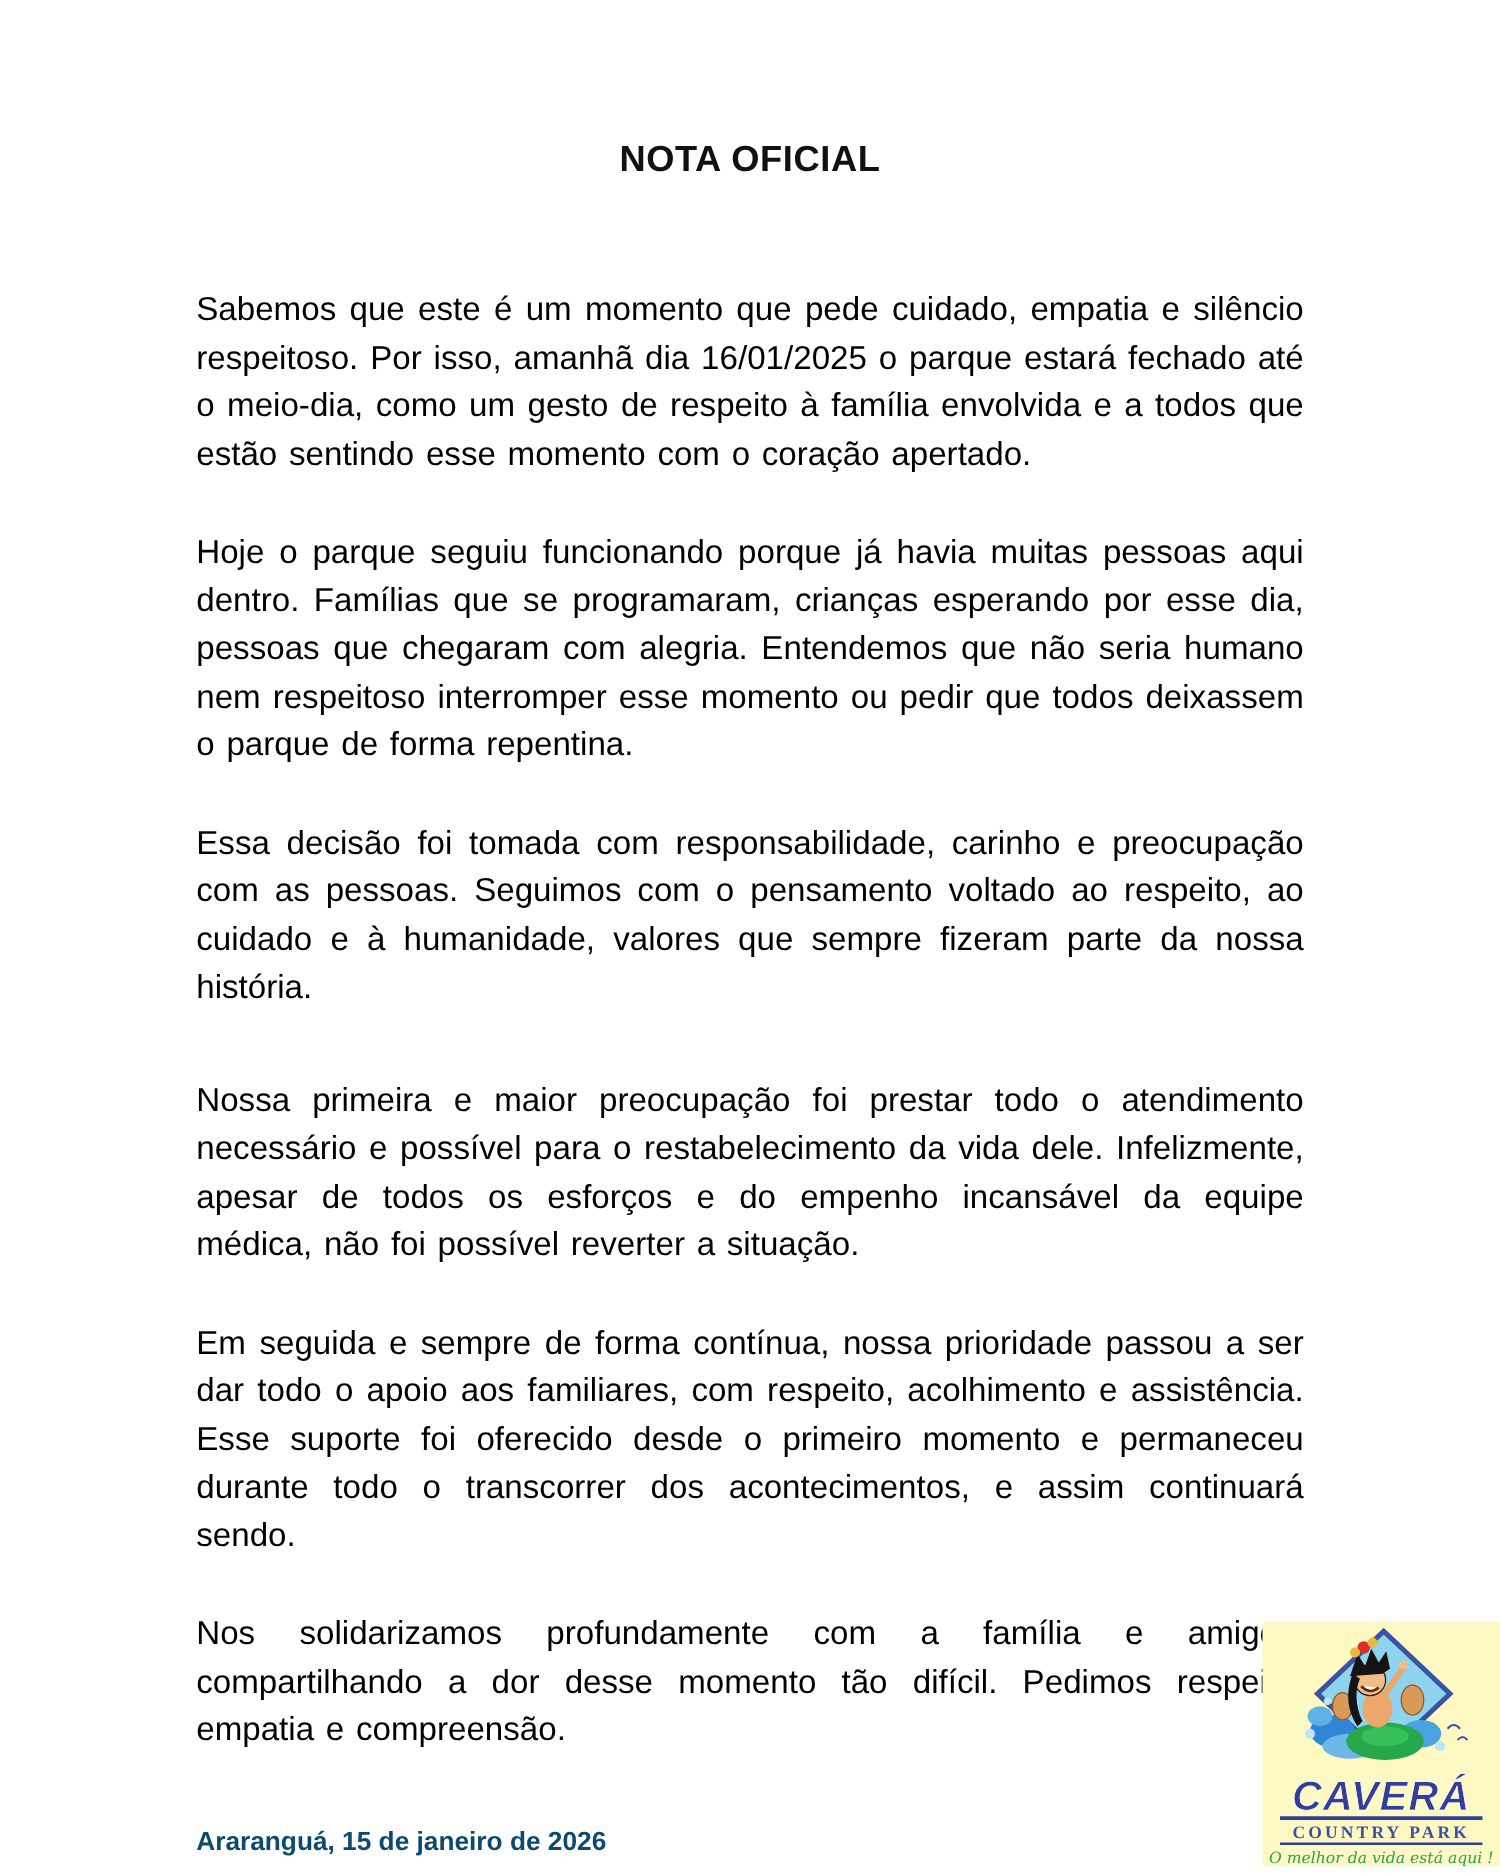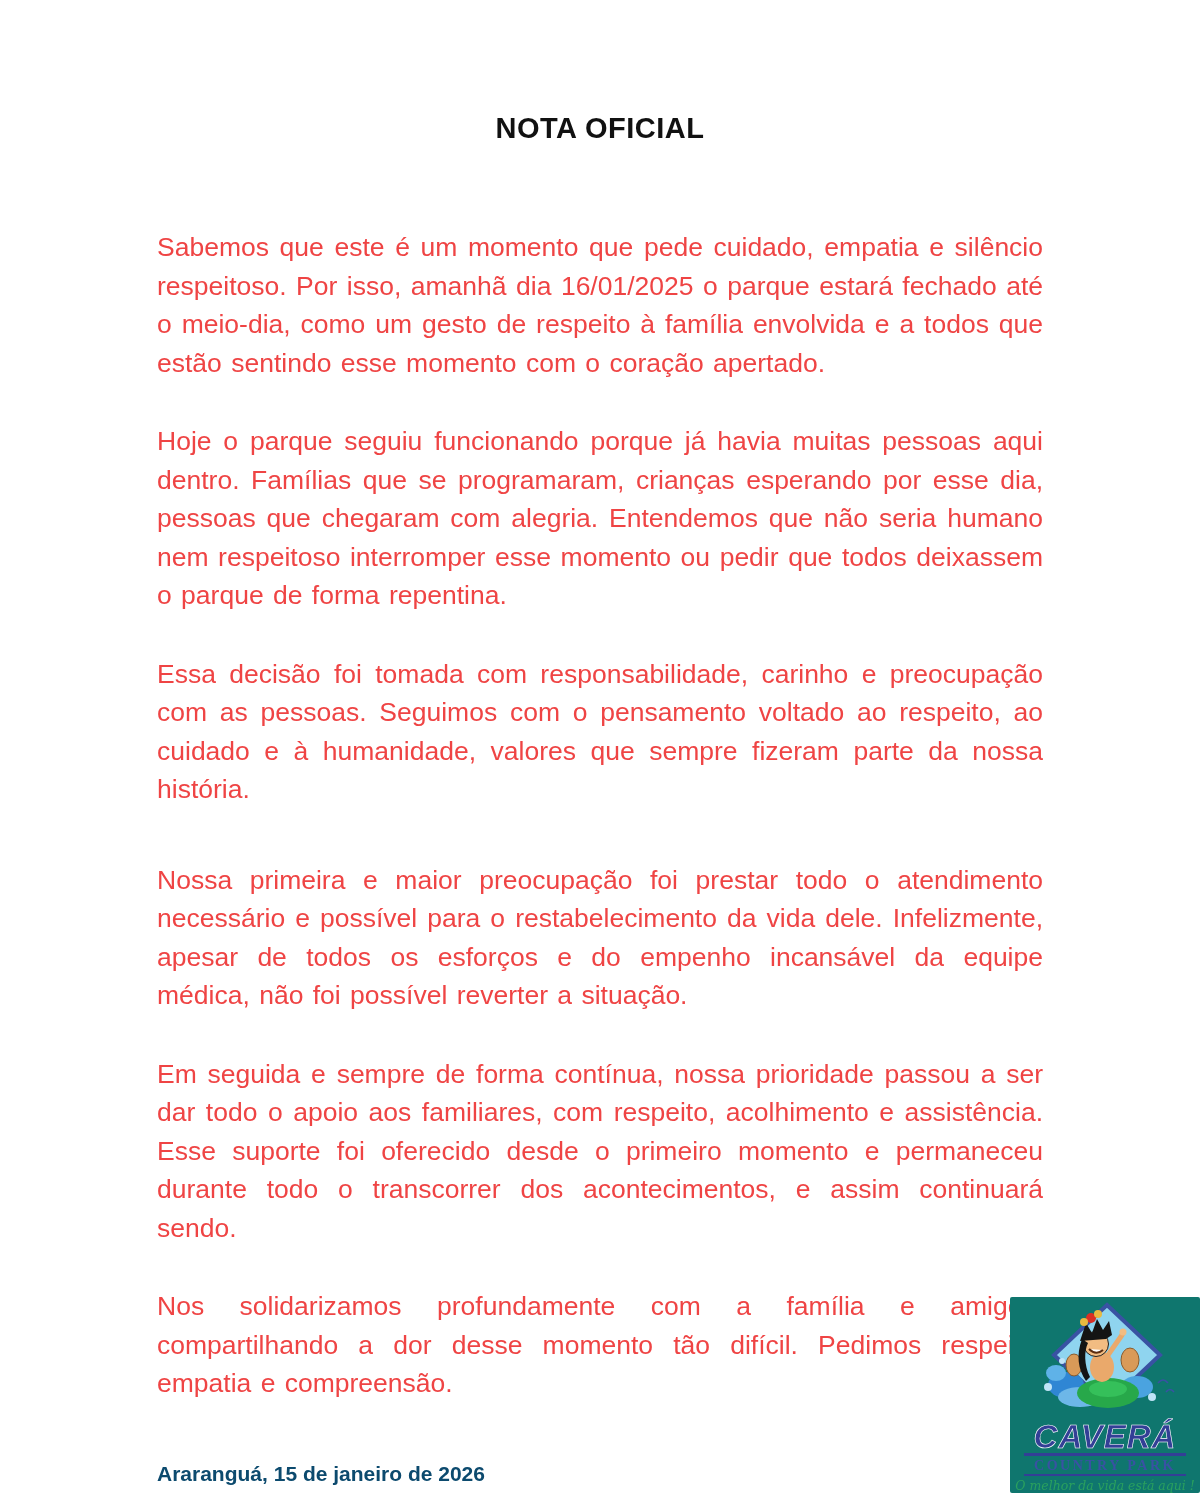--- a/index.html
+++ b/index.html
@@ -25,40 +25,40 @@
     font-weight: 800;
     letter-spacing: 0.5px;
     color: #111111;
     margin-bottom: 83px;
   }
   .doc-body p {
     font-size: 26.5px;
     line-height: 38.5px;
     text-align: justify;
     font-weight: 400;
-    color: #ef4444;
+    color: #000000;
     margin-bottom: 40px;
     word-spacing: 2px;
   }
   .doc-body p.extra-gap { margin-top: 52px; }
   .doc-footer {
     margin-top: 52px;
     text-align: left;
     font-weight: 700;
     font-size: 21px;
     line-height: 37px;
     color: #0c4a6e;
   }
   .logo-box {
     position: absolute;
     left: 1010px;
     top: 1297px;
     width: 190px;
     height: 196px;
-    background: #0f766e;
+    background: #fef9c3;
     border-radius: 2px;
   }
   .logo-box svg { display: block; width: 100%; height: 100%; }
 </style>
 </head>
 <body>
 
 <div class="page">
 
   <div class="content">

